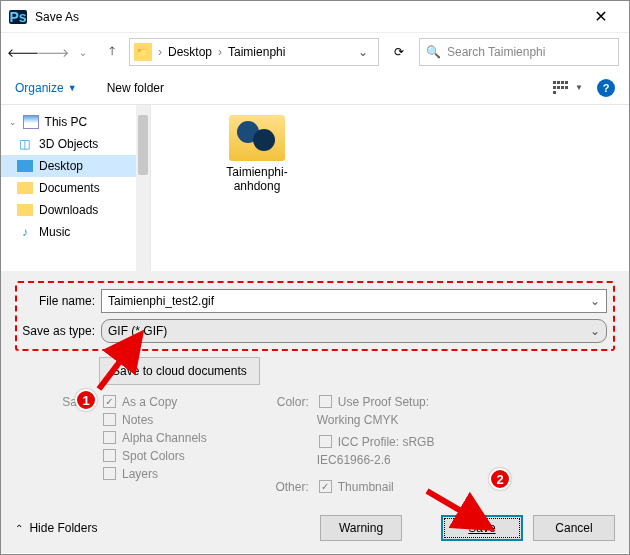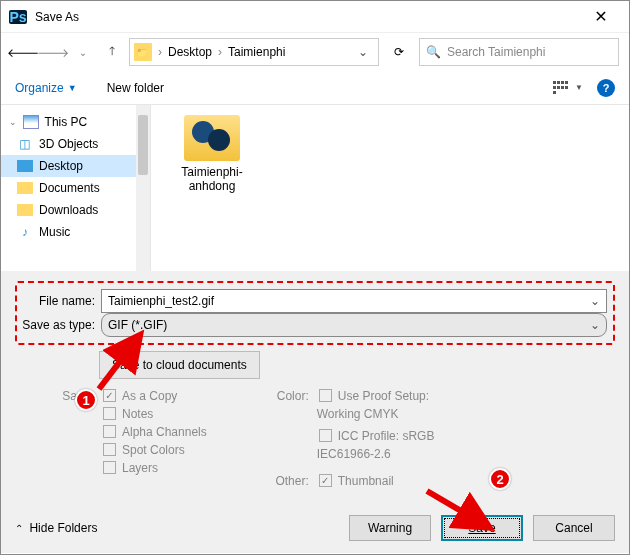--- a/index.html
+++ b/index.html
@@ -32,47 +32,47 @@
   .tree { font-size: 12px; }
   .tree-item { display: flex; align-items: center; height: 22px; padding: 0 8px 0 16px; gap: 6px; cursor: default; }
   .tree-item.root { padding-left: 8px; font-weight: 400; }
   .tree-item.selected { background: #cde8ff; }
   .ticon { width: 16px; height: 14px; display: inline-flex; align-items: center; justify-content: center; font-size: 12px; }
   .ticon.pc { background: linear-gradient(#5aa8e6,#fff 60%); border: 1px solid #88c; }
   .ticon.cube { color: #2e9bd6; }
   .ticon.desk { background: #3aa0e0; width: 16px; height: 12px; }
   .ticon.folder { background: #ffd96a; width: 16px; height: 12px; }
   .ticon.music { color: #2e9bd6; }
-  .content { flex: 1; padding: 10px 16px; }
+  .content { flex: 1; padding: 10px 16px; margin-left: 45px; }
   .folder-item { width: 90px; text-align: center; }
   .folder-icon { width: 56px; height: 46px; margin: 0 auto 4px; background: linear-gradient(#ffe08a,#f3c23c); border-radius: 3px; position: relative; }
   .folder-icon::before { content: ""; position: absolute; left: 8px; top: 6px; width: 22px; height: 22px; background: #1a4b7a; border-radius: 50%; }
   .folder-icon::after { content: ""; position: absolute; left: 24px; top: 14px; width: 22px; height: 22px; background: #0d2e4d; border-radius: 50%; }
   .folder-label { font-size: 12px; line-height: 1.2; word-break: break-word; }
   .form-area { background: #f0f0f0; padding: 10px 14px 14px; position: relative; height: 282px; }
-  .form-row { display: flex; align-items: center; }
+  .form-row { display: flex; align-items: center; margin-bottom: 6px; }
   .form-row label { width: 78px; text-align: right; margin-right: 6px; }
   .form-input { flex: 1; height: 24px; border: 1px solid #888; background: #fff; padding: 8px 6px; display: flex; align-items: center; justify-content: space-between; }
   .form-input.combo { background: #e8e8e8; border-radius: 9px; }
   .highlight-box { border: 2px dashed #e60000; border-radius: 3px; padding: 6px 6px 6px 0; margin-bottom: 6px; }
   .cloud-row { display: flex; margin: 6px 0 10px 84px; }
   .cloud-btn { padding: 6px 12px; background: #e8e8e8; border: 1px solid #bbb; }
   .opts { display: flex; gap: 60px; margin-left: 40px; color: #8a8a8a; }
   .opts-col { display: flex; flex-direction: column; gap: 4px; }
   .opts-row { display: flex; gap: 6px; }
   .opts-label { width: 38px; text-align: right; margin-right: 4px; }
   .chk { width: 13px; height: 13px; border: 1px solid #aaa; display: inline-flex; align-items: center; justify-content: center; font-size: 10px; color: #777; }
   .chk.checked::after { content: "✓"; }
   .opts-right .opts-label { width: 42px; }
   .sub { margin-left: 50px; font-size: 12px; line-height: 1.2; }
   .bottom-row { position: absolute; left: 14px; right: 14px; bottom: 12px; display: flex; align-items: center; }
   .hide-folders { display: flex; align-items: center; gap: 6px; cursor: default; }
   .btns { margin-left: auto; display: flex; gap: 10px; }
   .btn { min-width: 82px; height: 26px; border: 1px solid #adadad; background: #e1e1e1; display: flex; align-items: center; justify-content: center; cursor: pointer; }
-  .btn.save { border: 2px solid #0a84a5; outline: 1px dotted #000; outline-offset: -4px; }
+  .btn.save { border: 2px solid #0a84a5; outline: 1px dotted #000; outline-offset: -4px; margin-left: 29px; }
   .badge { position: absolute; width: 22px; height: 22px; border-radius: 50%; background: #e60000; border: 2px solid #fff; color: #fff; font-weight: bold; display: flex; align-items: center; justify-content: center; font-size: 13px; box-shadow: 0 0 2px rgba(0,0,0,.4); z-index: 20; }
   .arrow { position: absolute; z-index: 19; }
   svg { display: block; }
 </style>
 </head>
 <body>
 
 <div class="window">
 
   <div class="titlebar">

